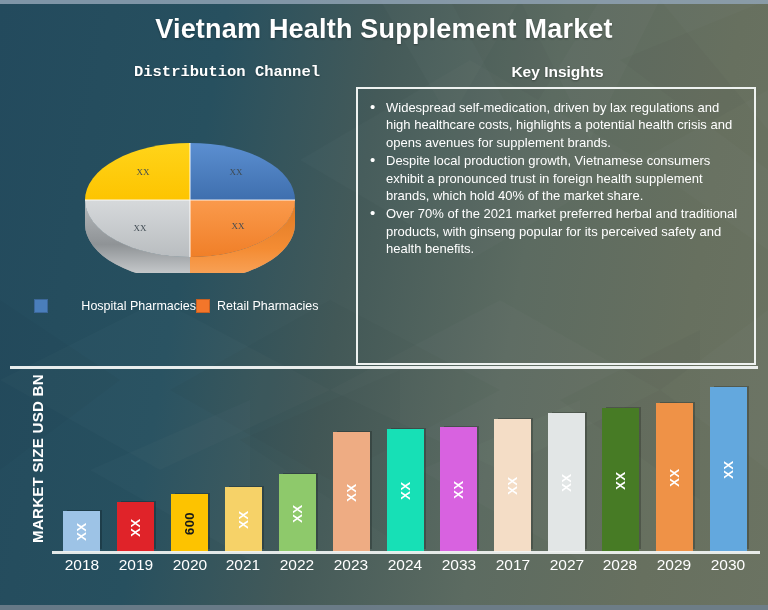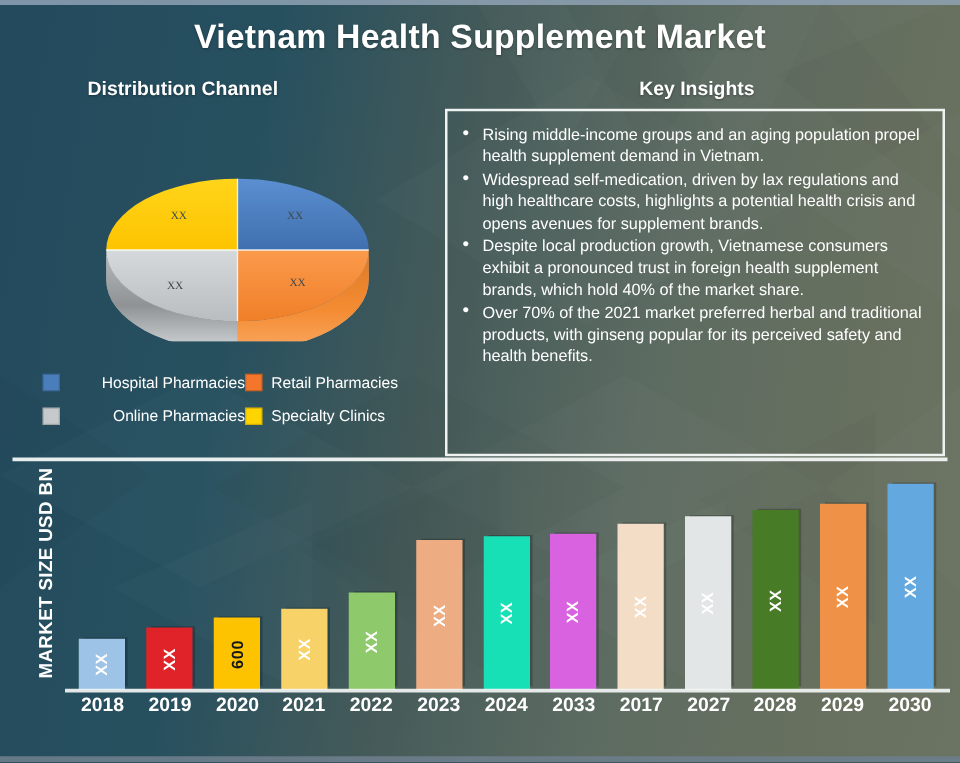--- a/index.html
+++ b/index.html
@@ -19,23 +19,24 @@
   .topline{position:absolute;left:0;top:0;width:768px;height:4px;background:#8fa2b4;opacity:.85;}
   .botline{position:absolute;left:0;bottom:0;width:768px;height:5px;background:#6e7e8c;opacity:.9;}
 
   
   .title{
     position:absolute;left:0;top:14px;width:768px;text-align:center;
     color:#ffffff;font-size:27px;font-weight:bold;letter-spacing:.2px;
     text-shadow:0 1px 2px rgba(0,0,0,.35);
   }
   .sub-left{
-    position:absolute;left:70px;top:63px;width:250px;text-align:left;
+    position:absolute;left:70px;top:63px;width:250px;text-align:right;
     color:#ffffff;font-size:15.5px;font-weight:bold;
     text-shadow:0 1px 2px rgba(0,0,0,.35);
+    font-family:Liberation Mono, monospace;
   }
   .sub-right{
     position:absolute;left:380px;top:63px;width:355px;text-align:center;
     color:#ffffff;font-size:15.5px;font-weight:bold;
     text-shadow:0 1px 2px rgba(0,0,0,.35);
   }
 
   
   .pie-wrap{position:absolute;left:60px;top:128px;width:260px;height:145px;}
   .pie-wrap svg{display:block;}
@@ -82,21 +83,21 @@
     display:flex;align-items:center;justify-content:center;
   }
   .bar .v{
     font-size:13px;font-weight:bold;color:#ffffff;
     transform:rotate(-90deg);white-space:nowrap;letter-spacing:.5px;
   }
   .bar.dark .v{color:#15181a;}
   .xlabels{position:absolute;left:55px;top:184px;width:700px;height:26px;}
   .xlab{
     position:absolute;top:0;width:54px;text-align:center;
-    color:#ffffff;font-size:15.5px;font-weight:bold;
+    color:#ffffff;font-size:15.5px;font-weight:normal;
   }
   .copy{
     position:absolute;left:8px;top:216px;color:#ffffff;font-size:11.5px;font-weight:bold;
   }
 </style>
 </head>
 <body>
 
 <div id="root">
 
@@ -199,35 +200,24 @@
     <div class="legend-row">
       <div class="lg c1">
         <span class="sw" style="background:#4a7ebb"></span>
         <span class="tx">Hospital Pharmacies</span>
       </div>
       <div class="lg c2">
         <span class="sw" style="background:#f3762a"></span>
         <span class="tx">Retail Pharmacies</span>
       </div>
     </div>
-    <div class="legend-row">
-      <div class="lg c1">
-        <span class="sw" style="background:#c6c9cb"></span>
-        <span class="tx">Online Pharmacies</span>
-      </div>
-      <div class="lg c2">
-        <span class="sw" style="background:#ffd400"></span>
-        <span class="tx">Specialty Clinics</span>
-      </div>
-    </div>
   </div>
 
   <div class="kbox">
     <ul>
-      <li>Rising middle-income groups and an aging population propel health supplement demand in Vietnam.</li>
       <li>Widespread self-medication, driven by lax regulations and high healthcare costs, highlights a potential health crisis and opens avenues for supplement brands.</li>
       <li>Despite local production growth, Vietnamese consumers exhibit a pronounced trust in foreign health supplement brands, which hold 40% of the market share.</li>
       <li>Over 70% of the 2021 market preferred herbal and traditional products, with ginseng popular for its perceived safety and health benefits.</li>
     </ul>
   </div>
 
   <div class="divider"></div>
 
   <div class="chart">
     <div class="ylab">MARKET SIZE USD BN</div>

